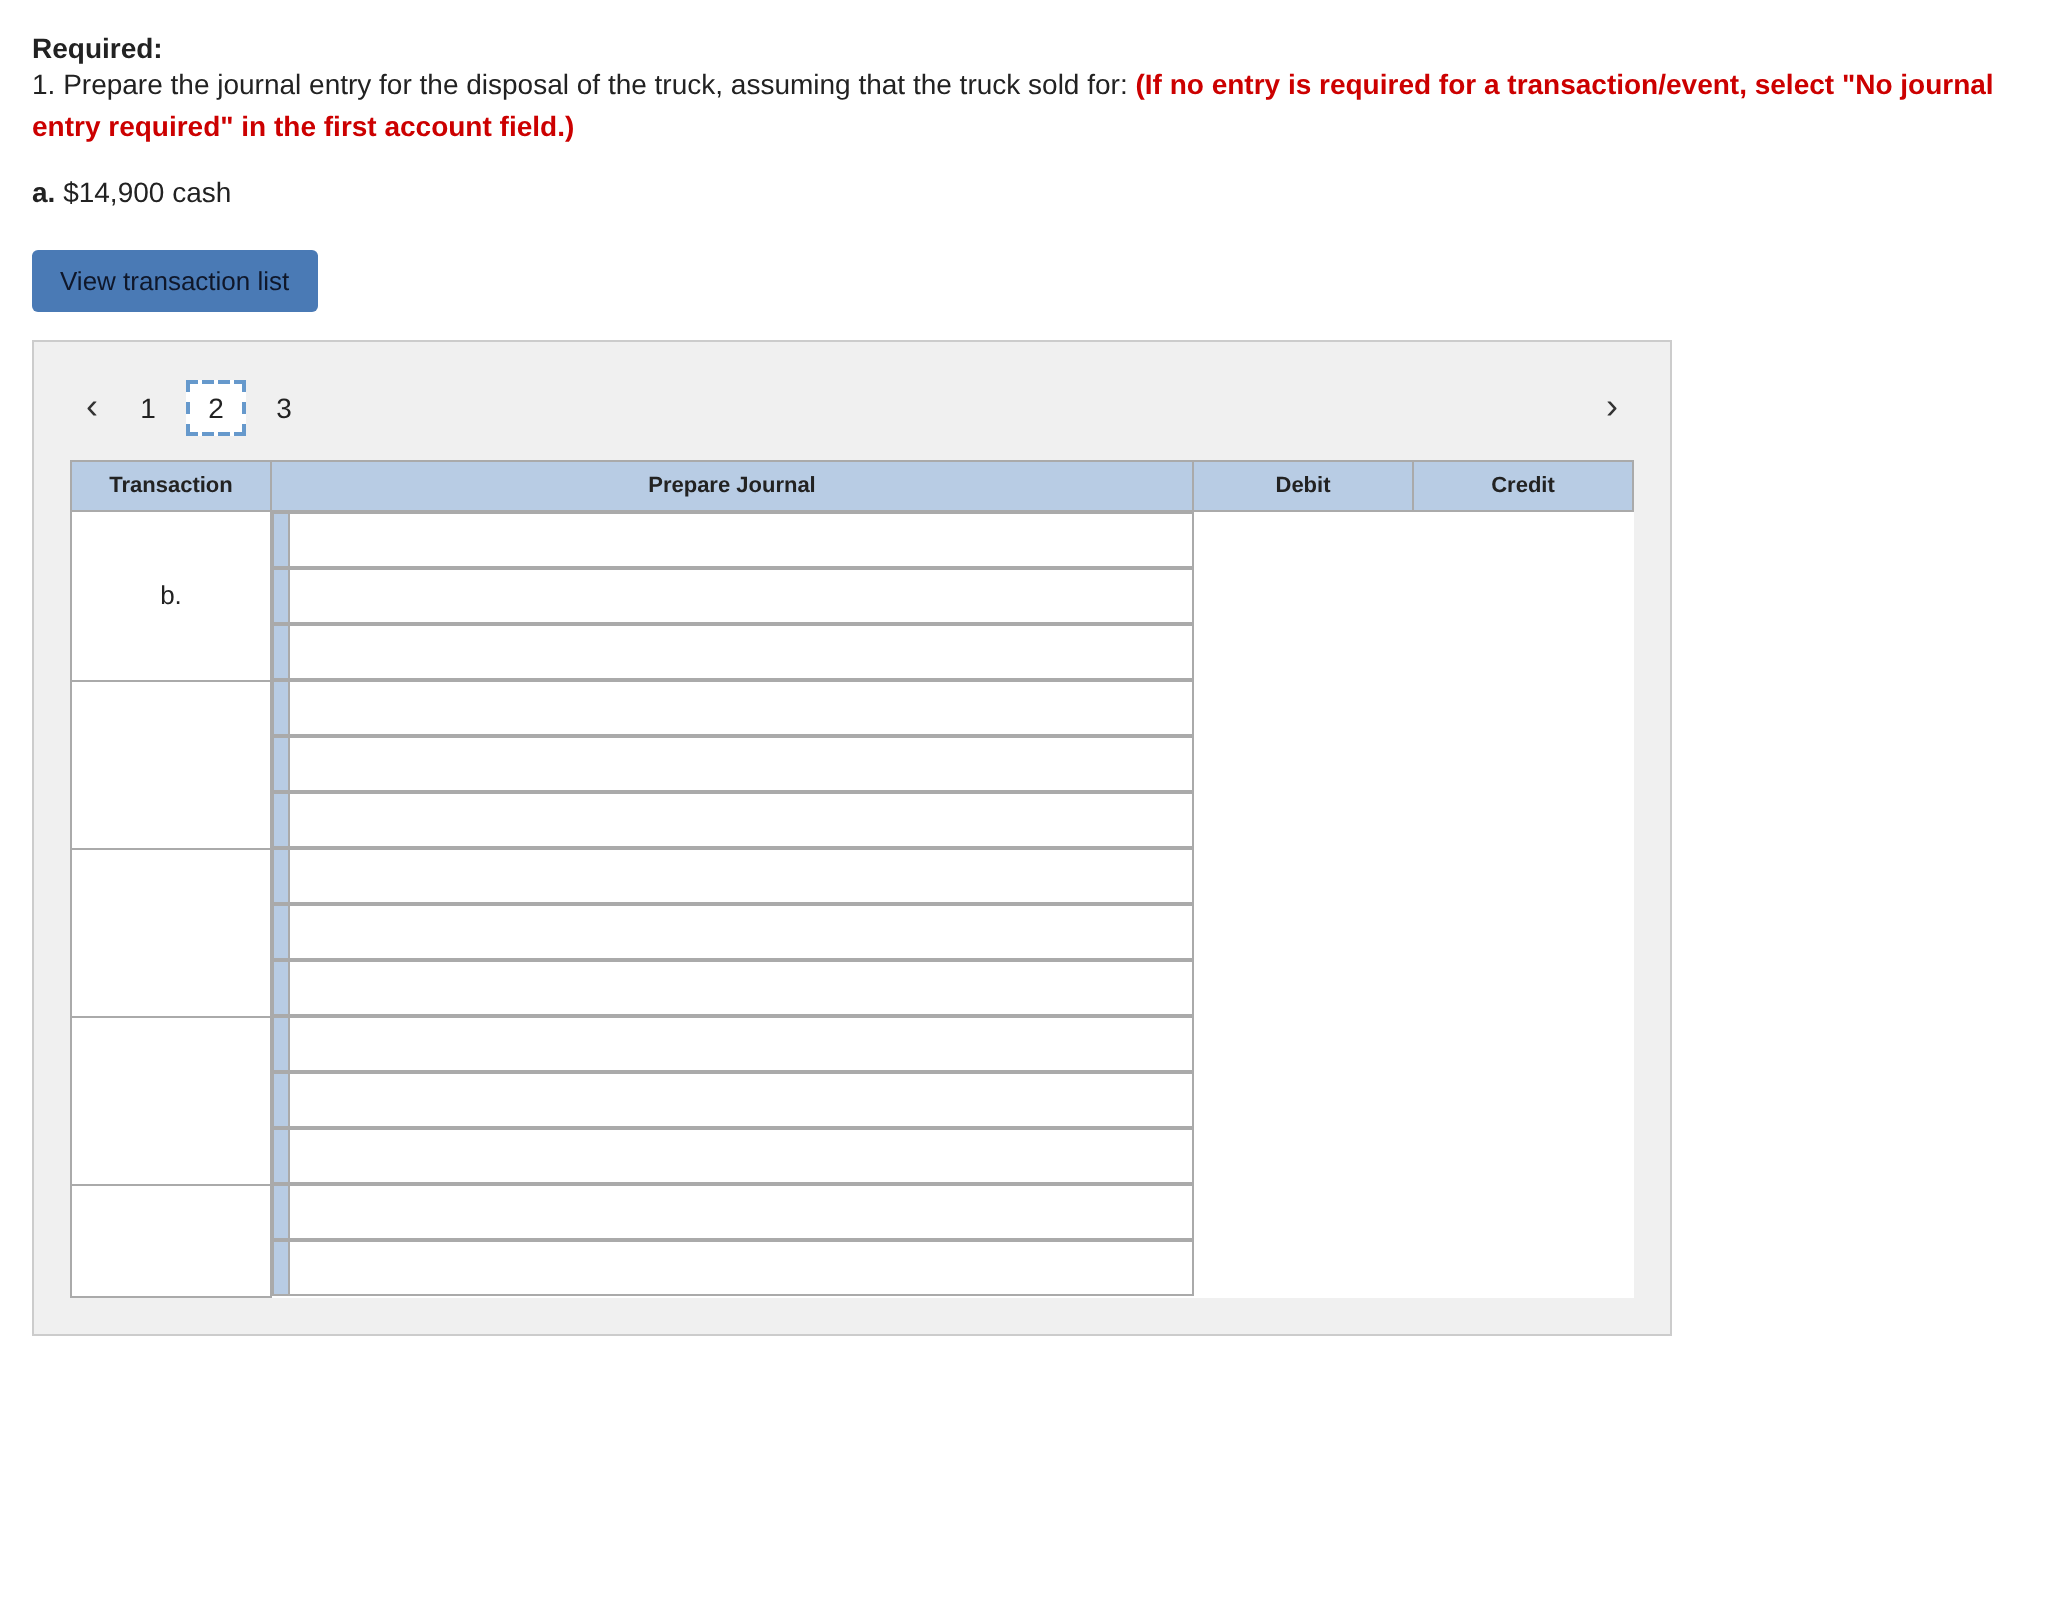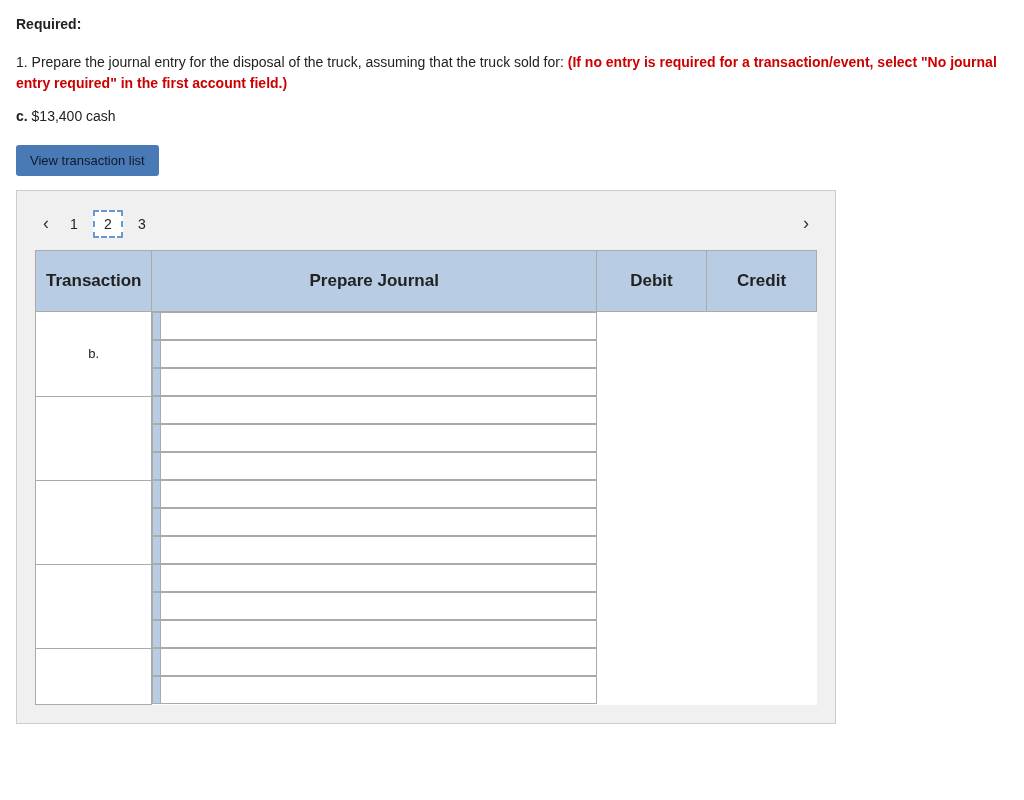--- a/index.html
+++ b/index.html
@@ -7,21 +7,21 @@
       font-family: Arial, sans-serif;
       font-size: 14px;
       background: #fff;
       color: #222;
       padding: 16px;
       width: 1024px;
       min-height: 800px;
     }
     .required-label {
       font-weight: bold;
-      margin-bottom: 20px;
+      margin-bottom: 0;
     }
     .instructions {
       margin-bottom: 8px;
       line-height: 1.5;
     }
     .instructions .bold-red {
       font-weight: bold;
       color: #c00;
     }
     .cash-options {
@@ -100,23 +100,23 @@
       margin-bottom: 10px;
     }
     .journal-table {
       width: 100%;
       border-collapse: collapse;
       background: #fff;
     }
     .journal-table th {
       background: #b8cce4;
       border: 1px solid #aaa;
-      padding: 20px 10px;
+      padding: 6px 10px;
       text-align: center;
-      font-size: 17px;
+      font-size: 11px;
       font-weight: bold;
     }
     .journal-table th.col-transaction {
       width: 100px;
     }
     .journal-table th.col-general {
       width: auto;
     }
     .journal-table th.col-debit {
       width: 110px;
@@ -161,21 +161,21 @@
 
 <p class="required-label">Required:</p>
 
 
 <p class="instructions">
   <span>1. Prepare the journal entry for the disposal of the truck, assuming that the truck sold for: </span><span class="bold-red">(If no entry is required for a transaction/event, select "No journal entry required" in the first account field.)</span>
 </p>
 
 
 <div class="cash-options">
-  <p><strong>c.</strong> $13,400 cash</p>
+  <p><strong>a.</strong> $14,900 cash</p>
 </div>
 
 
 <button class="btn-view-transaction">View transaction list</button>
 
 
 <div class="worksheet-container">
 
   <div class="tab-nav">
     <span class="tab-arrow">‹</span>

